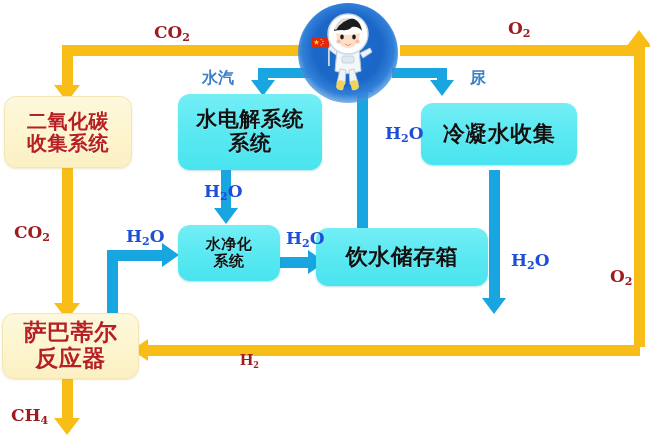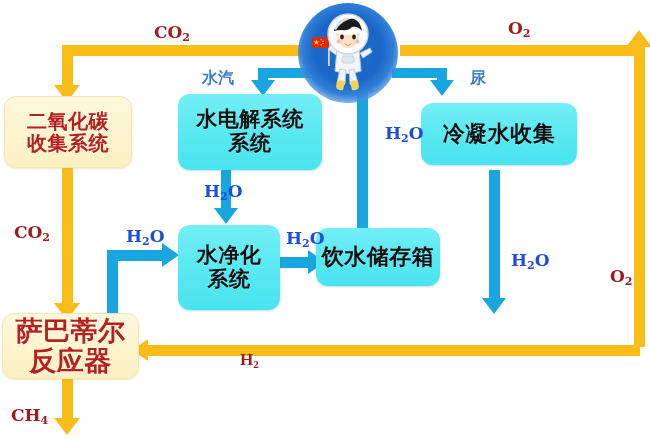--- a/index.html
+++ b/index.html
@@ -154,31 +154,31 @@
 
   <div class="node cyan" style="left:178px;top:94px;width:144px;height:76px;font-size:21px;">
     <span class="lbl">水电解系统
 系统</span>
   </div>
 
   <div class="node cyan" style="left:421px;top:103px;width:156px;height:62px;font-size:22px;">
     <span class="lbl">冷凝水收集</span>
   </div>
 
-  <div class="node cyan" style="left:178px;top:225px;width:102px;height:85px;font-size:21px;">
+  <div class="node cyan" style="left:178px;top:225px;width:102px;height:56px;font-size:15px;">
     <span class="lbl">水净化
 系统</span>
   </div>
 
-  <div class="node cyan" style="left:316px;top:228px;width:124px;height:58px;font-size:22px;">
+  <div class="node cyan" style="left:316px;top:228px;width:172px;height:58px;font-size:22px;">
     <span class="lbl">饮水储存箱</span>
   </div>
 
 
-  <div class="node cream" style="left:2px;top:313px;width:137px;height:66px;font-size:27px;">
+  <div class="node cream" style="left:2px;top:313px;width:137px;height:66px;font-size:23px;">
     <span class="lbl">萨巴蒂尔
 反应器</span>
   </div>
 
   <div class="elabel red" style="left:154px;top:22px;">
     <span>CO</span><span class="sub">2</span>
   </div>
 
   <div class="elabel red" style="left:14px;top:222px;">
     <span>CO</span><span class="sub">2</span>

